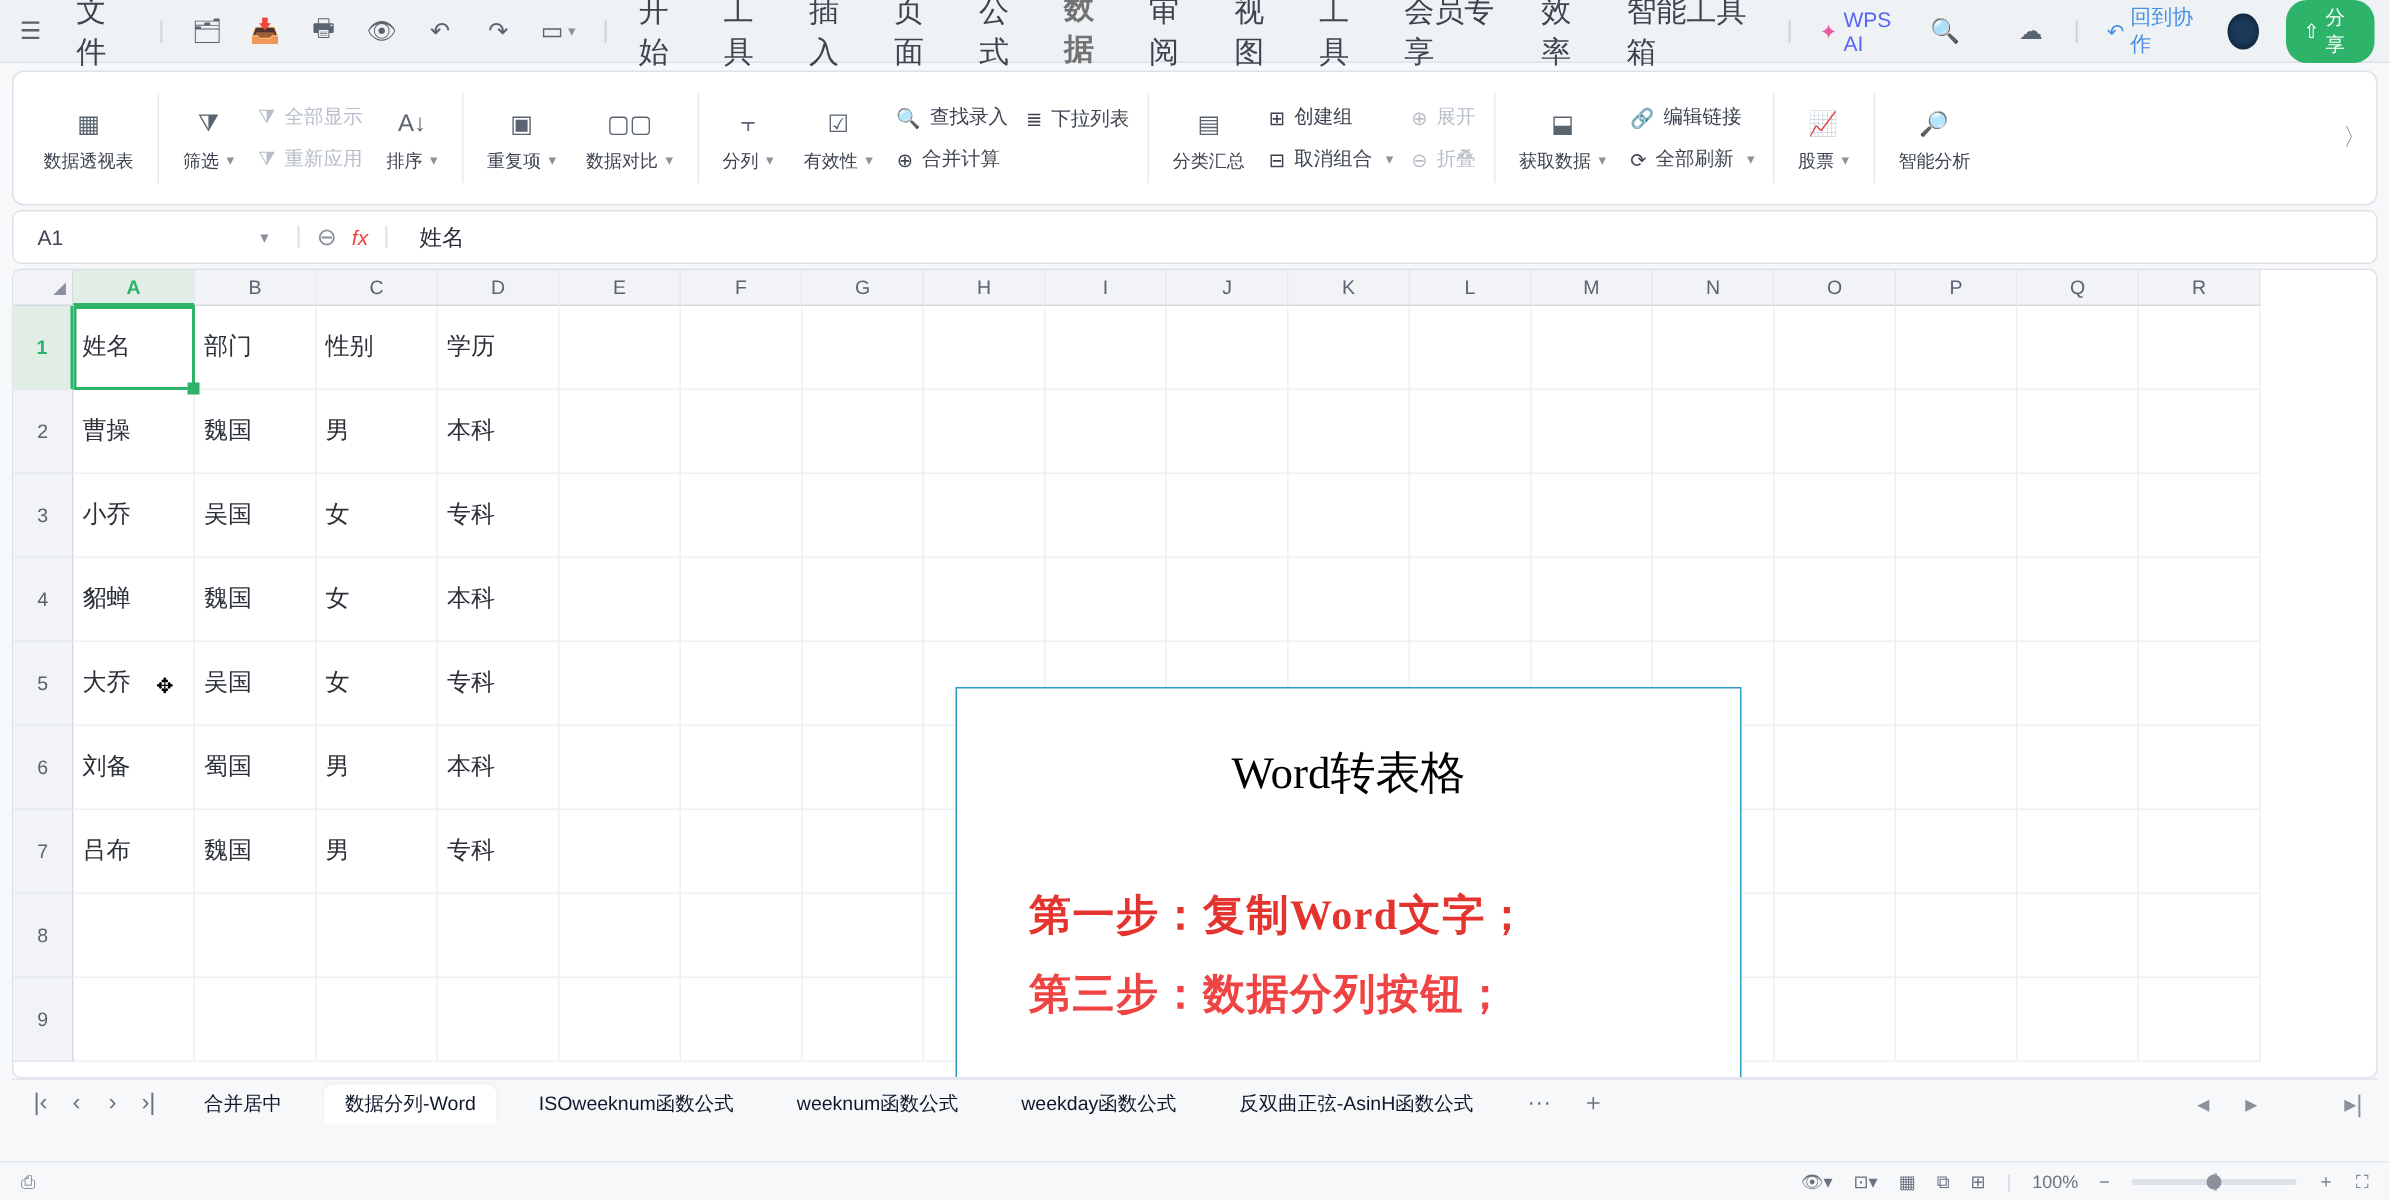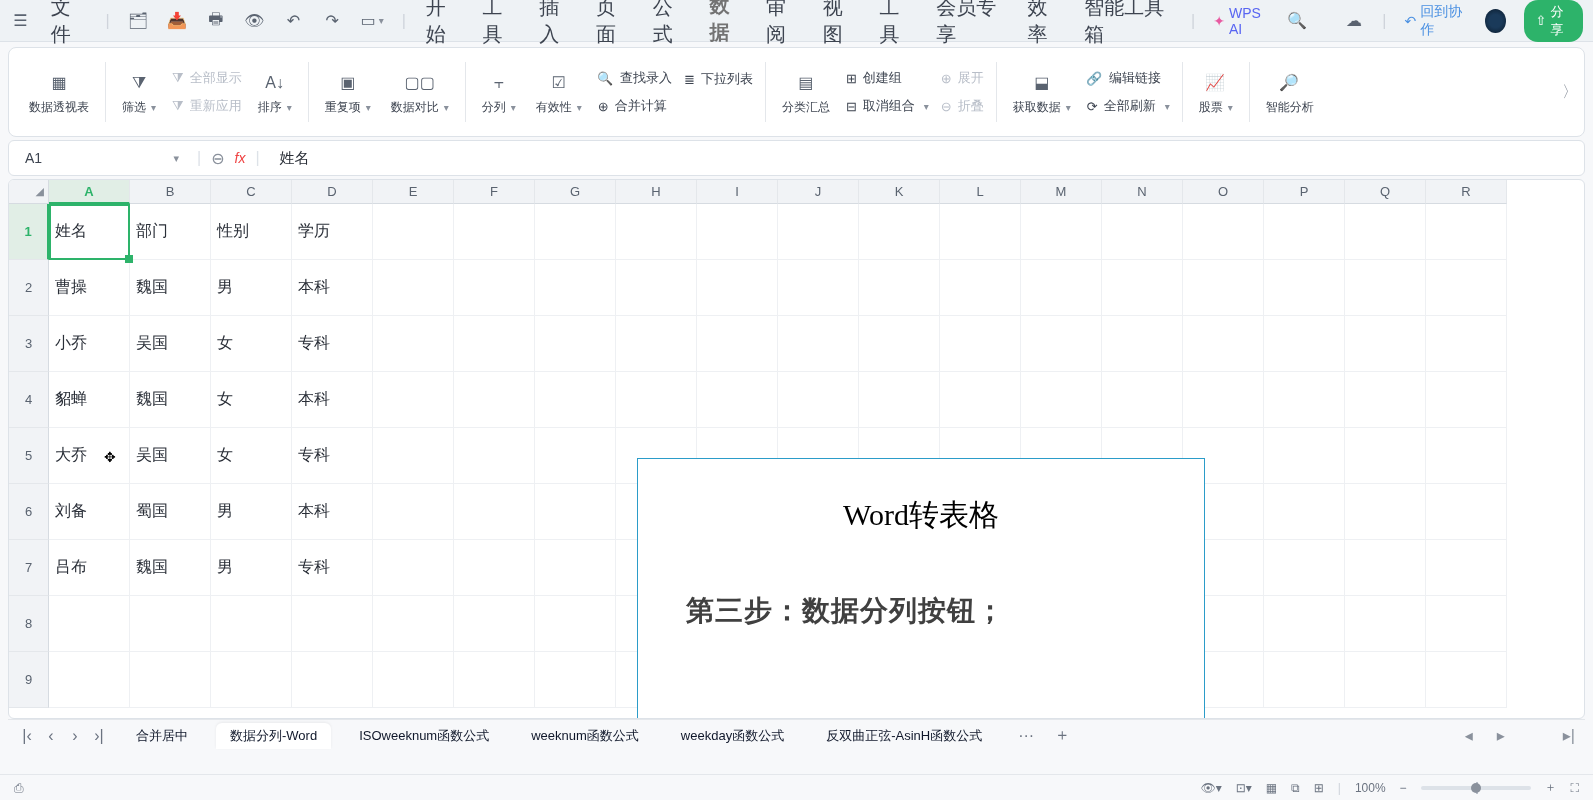--- a/index.html
+++ b/index.html
@@ -39,26 +39,26 @@
 .corner { background: #f1f3f6; border-right: 1px solid #d6dbe1; border-bottom: 1px solid #d6dbe1; display:flex; align-items:center; justify-content:flex-end; padding-right:4px; color:#8a919c; font-size:11px; }
 .col-head { background: #f1f3f6; border-right: 1px solid #e4e7eb; border-bottom: 1px solid #d6dbe1; text-align: center; font-size: 13px; color: #5a6370; display: flex; align-items: center; justify-content: center; }
 .col-head.active { background: #e1eee6; color: #2db36a; font-weight: 600; border-bottom: 2px solid #2db36a; }
 .row-head { background: #f1f3f6; border-right: 1px solid #d6dbe1; border-bottom: 1px solid #e4e7eb; text-align: center; font-size: 13px; color: #5a6370; display: flex; align-items: center; justify-content: center; }
 .row-head.active { background: #e1eee6; color: #2db36a; font-weight: 600; border-right: 2px solid #2db36a; }
 .cell { border-right: 1px solid #eef0f3; border-bottom: 1px solid #eef0f3; padding: 4px 6px; font-size: 16px; color: #2a2f38; display: flex; align-items: center; }
 .cell.selected { outline: 2px solid #2db36a; outline-offset: -2px; z-index: 2; position: relative; background:#fff; }
 .sel-handle { position: absolute; width: 8px; height: 8px; background: #2db36a; bottom: -4px; right: -4px; }
 
 
-.textbox { position: absolute; left: 628px; top: 278px; width: 568px; height: 340px; border: 1.5px solid #2b9cc9; padding: 36px 48px; background:#fff; }
+.textbox { position: absolute; left: 628px; top: 278px; width: 524px; height: 340px; border: 1.5px solid #2b9cc9; padding: 36px 48px; background:#fff; }
 .textbox .title { text-align: center; font-family: "SimSun", serif; font-size: 30px; color: #000; margin-bottom: 48px; }
 .textbox .step { font-family: "SimHei","SimSun",serif; font-size: 28px; font-weight: 700; line-height: 1.9; letter-spacing: 1px; }
 .step1 { color: #e3342f; }
 .step2 { color: #2b7fb0; }
-.step3 { color: #404040; }
+.step3 { color: #ef4444; }
 
 
 .cursor-cross { position: absolute; left: 95px; top: 269px; font-size: 14px; color: #000; pointer-events: none; }
 
 
 .sheet-bar { height: 32px; background: #f7f8fa; display: flex; align-items: center; padding: 0 10px; gap: 4px; border-top: 1px solid #e4e7eb; margin: 0 8px; }
 .sheet-nav { display: flex; gap: 6px; color: #6b7380; margin-right: 10px; }
 .sheet-nav span { cursor: pointer; width: 18px; text-align: center; }
 .sheet-tab { padding: 4px 14px; font-size: 13px; color: #0f172a; cursor: pointer; border-radius: 6px 6px 0 0; margin-right: 10px; }
 .sheet-tab.active { background: #fff; font-weight: 400; box-shadow: 0 -1px 3px rgba(0,0,0,.06); }
@@ -428,20 +428,21 @@
       <div class="cell"></div>
       <div class="cell"></div>
       <div class="cell"></div>
       <div class="cell"></div>
       <div class="cell"></div>
     </div>
   <div class="cursor-cross">✥</div>
 
   <div class="textbox">
     <div class="title">Word转表格</div>
+    <div class="step step1">第一步：复制Word文字；</div>
     <div class="step step3">第三步：数据分列按钮；</div>
   </div>
 </div>
 
 <div class="sheet-bar">
   <div class="sheet-nav">
     <span>|‹</span>
     <span>‹</span>
     <span>›</span>
     <span>›|</span>

